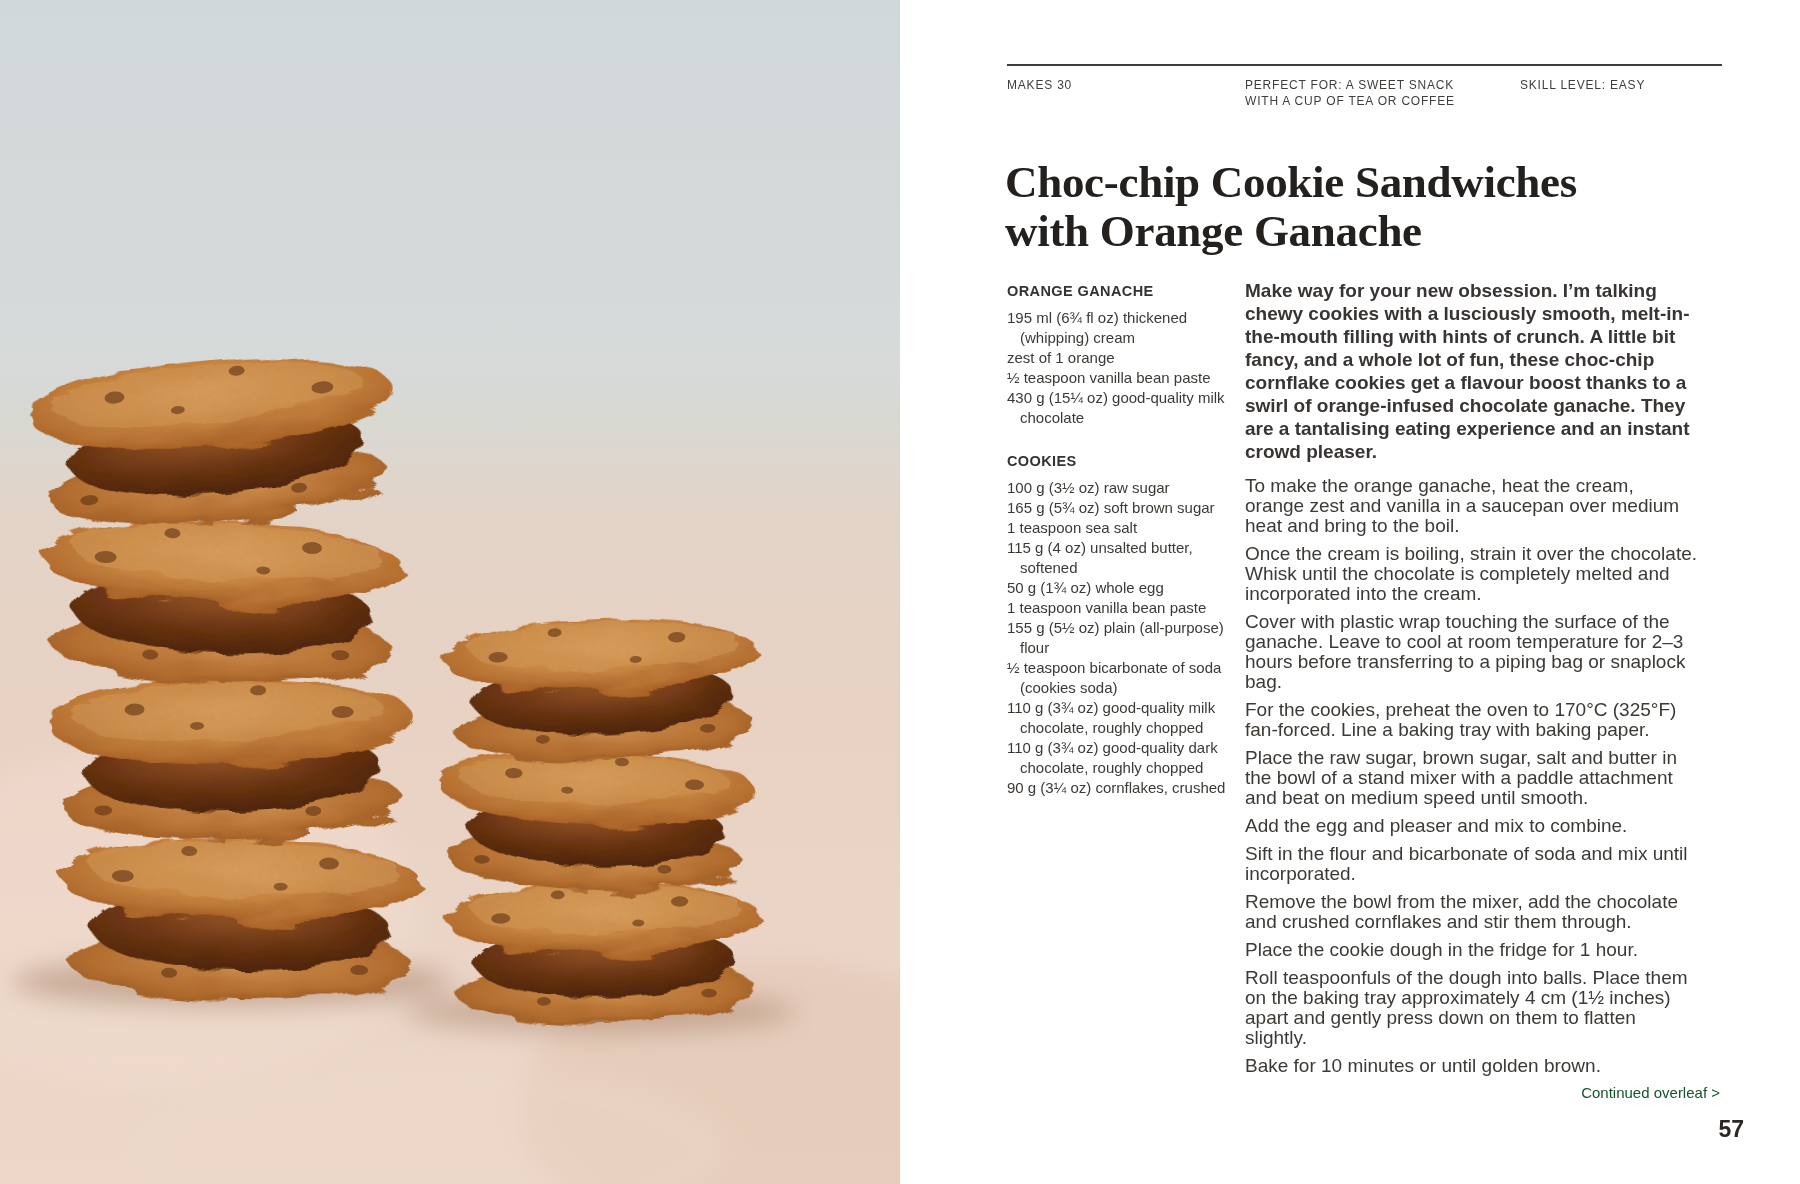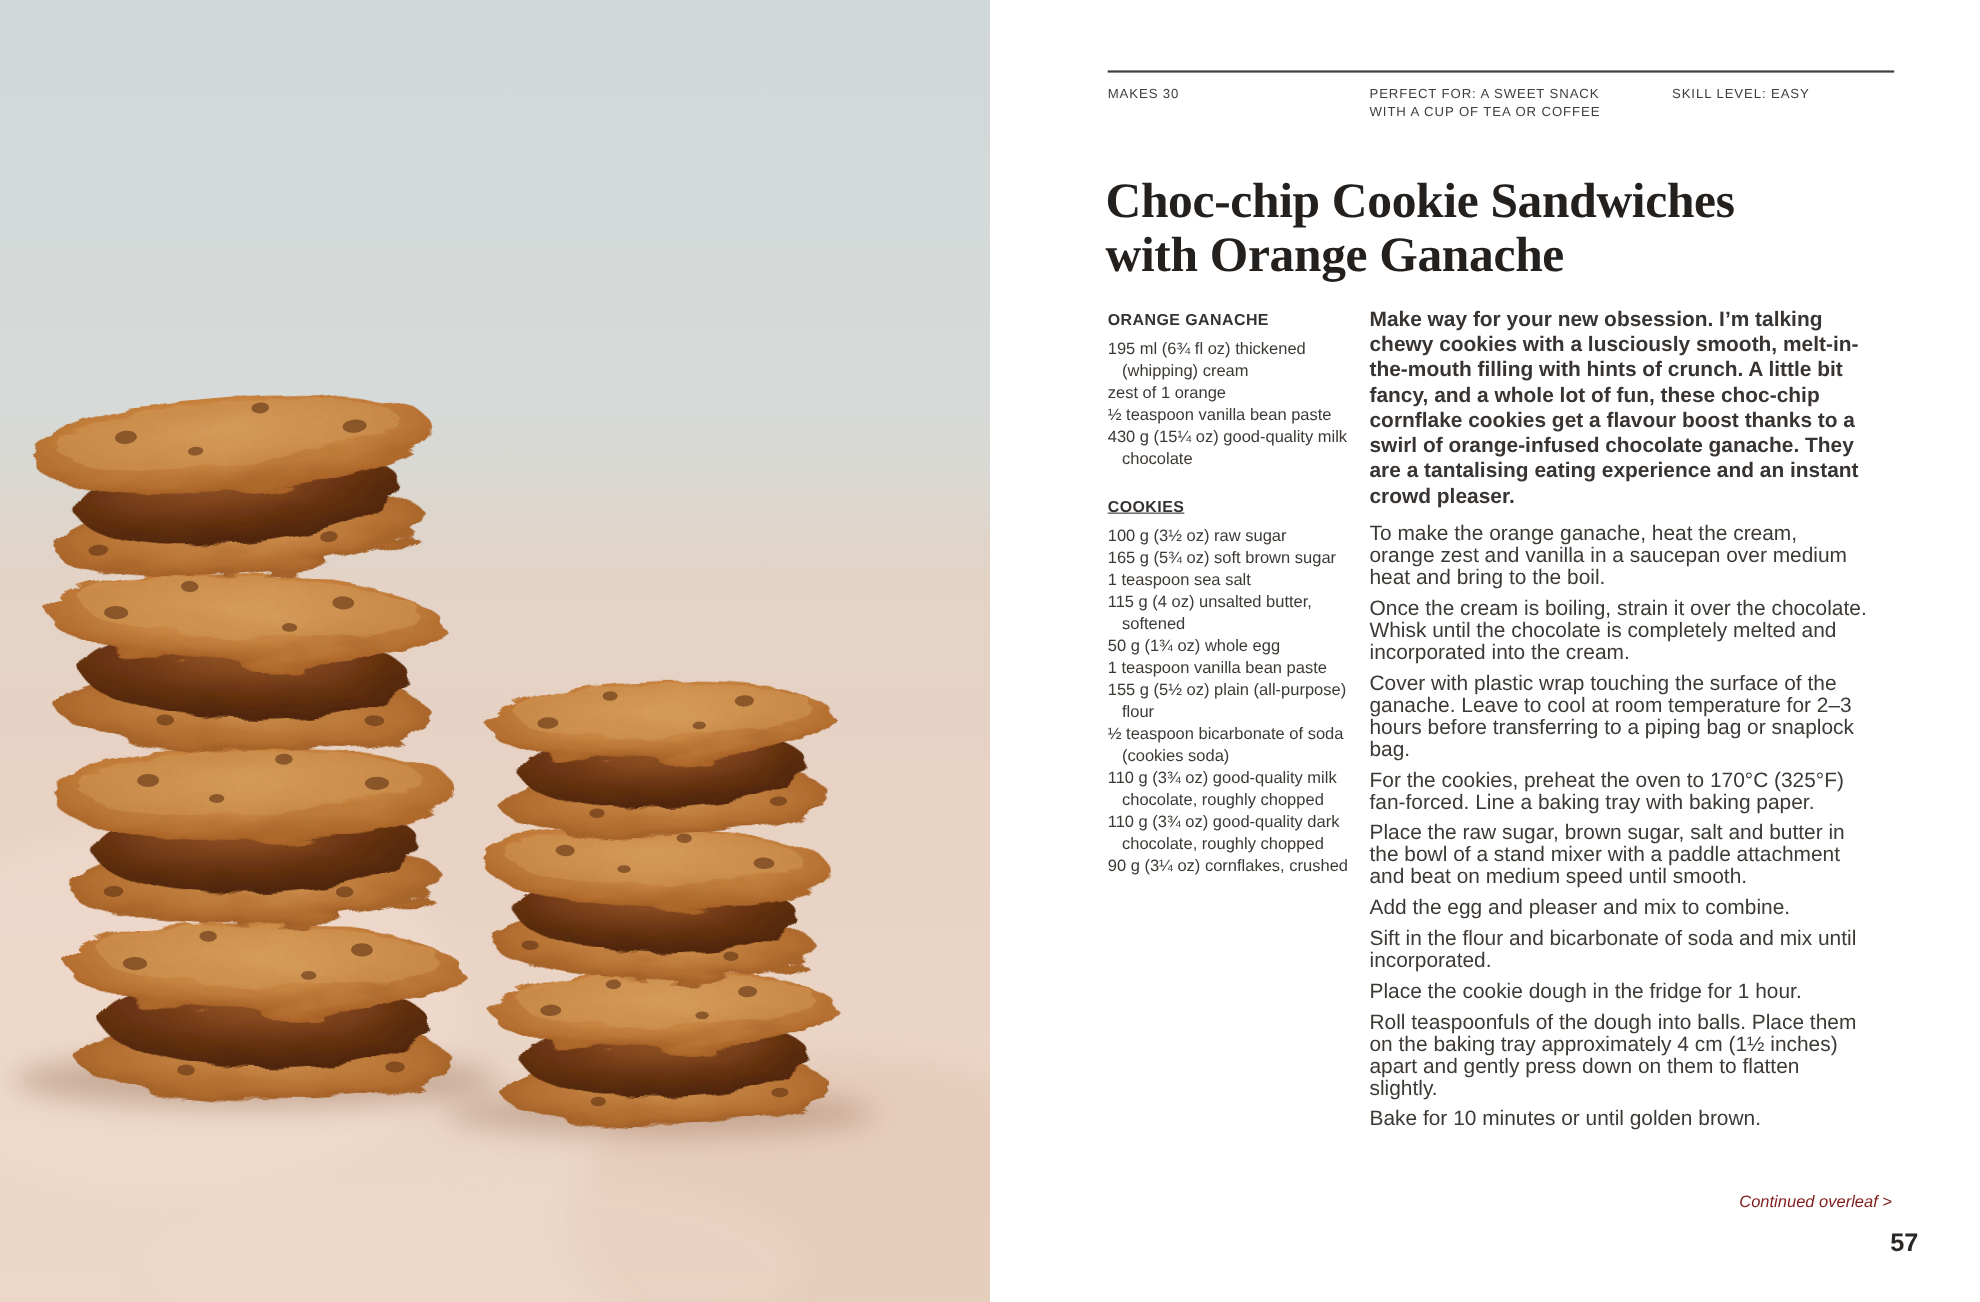--- a/index.html
+++ b/index.html
@@ -26,31 +26,31 @@
 
   .recipe-title{position:absolute;left:105px;top:158px;margin:0;
         font-family:"Liberation Serif","DejaVu Serif",serif;font-weight:700;
         font-size:45px;line-height:49px;color:var(--ink-dark);letter-spacing:-0.3px;}
   .recipe-title span{display:block;}
 
   .ingredients{position:absolute;left:107px;top:281px;width:226px;
         font-size:15px;line-height:20px;}
   .ing-heading{margin:0 0 7px 0;font-size:14.5px;font-weight:700;
         letter-spacing:0.4px;color:#353230;}
-  .ing-heading.second{margin-top:23px;text-decoration:underline;}
+  .ing-heading.second{margin-top:23px;}
   .ing-list{margin:0;padding:0;list-style:none;}
   .ing-list li{padding-left:13px;text-indent:-13px;}
 
   .method{position:absolute;left:345px;top:279px;width:452px;
         font-size:19px;line-height:20px;}
   .intro{margin:0 0 13px 0;font-weight:700;line-height:23px;color:#383432;}
   .steps p{margin:0 0 8px 0;}
 
   .continued{position:absolute;right:80px;top:1084px;font-size:15px;
-        font-style:italic;color:#7f1d1d;}
+        color:#14532d;}
   .page-number{position:absolute;right:56px;top:1116px;font-size:23px;
         font-weight:700;color:#2a2724;}
 </style>
 </head>
 <body>
 
 <div class="spread">
 
   <div class="photo-page">
     <svg width="900" height="1184" viewBox="0 0 900 1184" role="img" aria-label="cookie sandwich stacks photo">
@@ -203,20 +203,21 @@
       <p class="intro">Make way for your new obsession. I’m talking chewy cookies with a lusciously smooth, melt-in-the-mouth filling with hints of crunch. A little bit fancy, and a whole lot of fun, these choc-chip cornflake cookies get a flavour boost thanks to a swirl of orange-infused chocolate ganache. They are a tantalising eating experience and an instant crowd pleaser.</p>
       <div class="steps">
 
       <p>To make the orange ganache, heat the cream, orange zest and vanilla in a saucepan over medium heat and bring to the boil.</p>
           <p>Once the cream is boiling, strain it over the chocolate. Whisk until the chocolate is completely melted and incorporated into the cream.</p>
           <p>Cover with plastic wrap touching the surface of the ganache. Leave to cool at room temperature for 2–3 hours before transferring to a piping bag or snaplock bag.</p>
           <p>For the cookies, preheat the oven to 170°C (325°F) fan-forced. Line a baking tray with baking paper.</p>
           <p>Place the raw sugar, brown sugar, salt and butter in the bowl of a stand mixer with a paddle attachment and beat on medium speed until smooth.</p>
           <p>Add the egg and pleaser and mix to combine.</p>
           <p>Sift in the flour and bicarbonate of soda and mix until incorporated.</p>
+          <p>Remove the bowl from the mixer, add the chocolate and crushed cornflakes and stir them through.</p>
           <p>Place the cookie dough in the fridge for 1 hour.</p>
           <p>Roll teaspoonfuls of the dough into balls. Place them on the baking tray approximately 4 cm (1½ inches) apart and gently press down on them to flatten slightly.</p>
           <p>Bake for 10 minutes or until golden brown.</p>
         </div>
     </main>
 
     <div class="continued">Continued overleaf &gt;</div>
     <div class="page-number">57</div>
   </div>
 </div>

